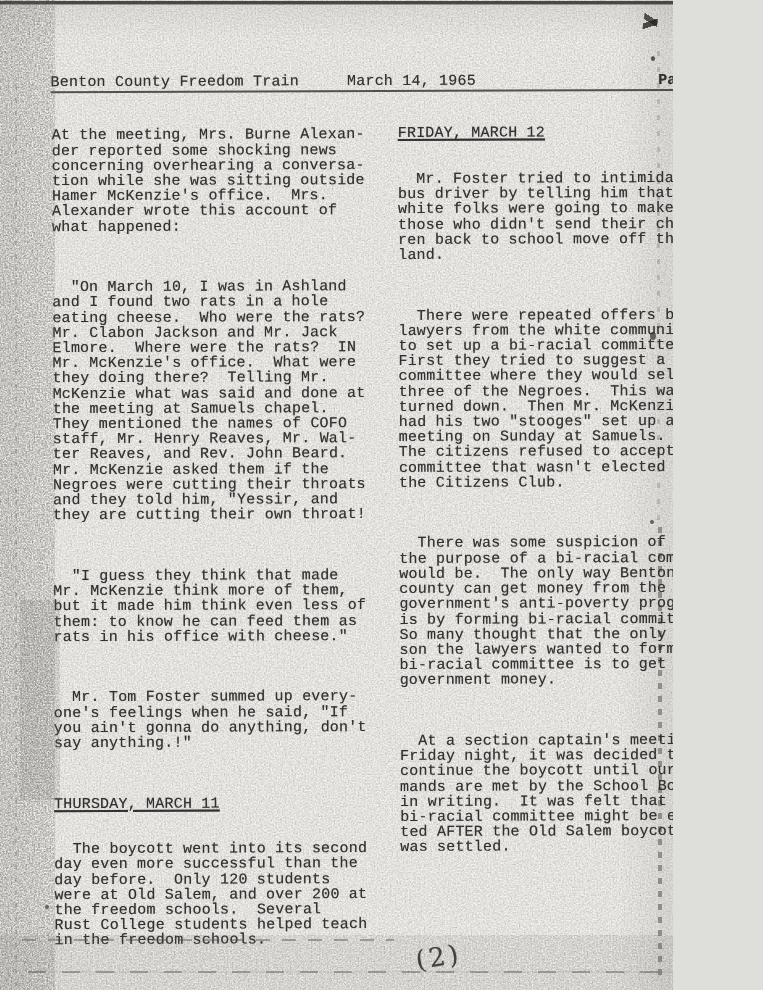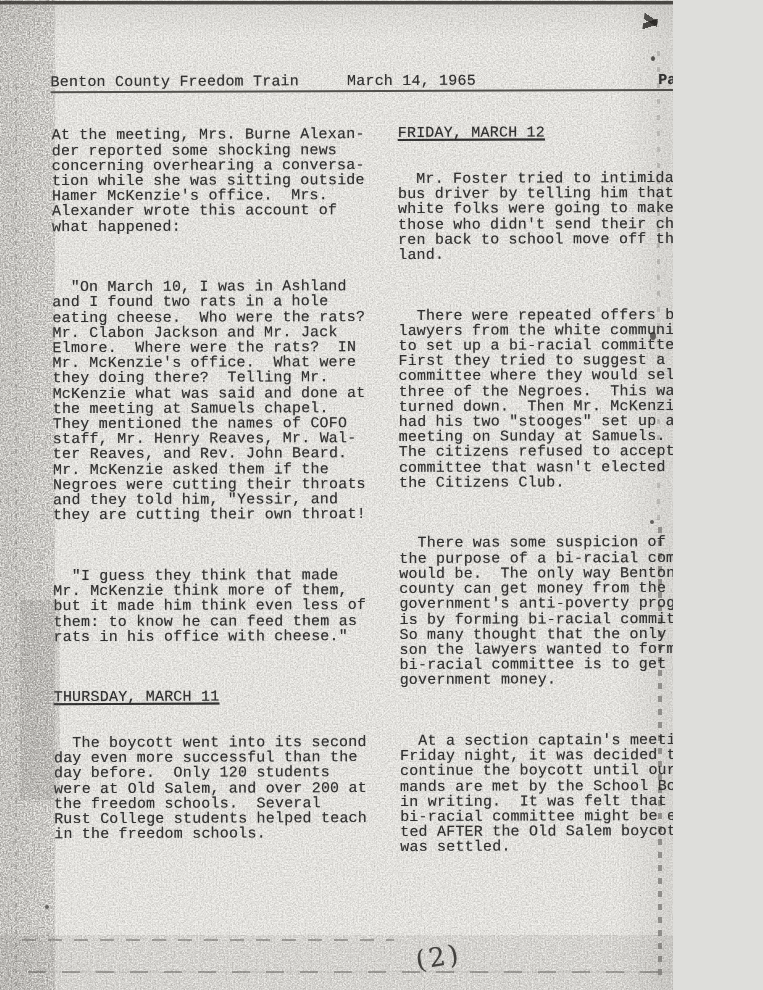--- a/index.html
+++ b/index.html
@@ -128,20 +128,24 @@
 ter Reaves, and Rev. John Beard.
 Mr. McKenzie asked them if the
 Negroes were cutting their throats
 and they told him, "Yessir, and
 they are cutting their own throat!</p>
       <p>  "I guess they think that made
 Mr. McKenzie think more of them,
 but it made him think even less of
 them: to know he can feed them as
 rats in his office with cheese."</p>
+      <p>  Mr. Tom Foster summed up every-
+one's feelings when he said, "If
+you ain't gonna do anything, don't
+say anything.!"</p>
       <div class="sec-heading">THURSDAY, MARCH 11</div>
       <p>  The boycott went into its second
 day even more successful than the
 day before.  Only 120 students
 were at Old Salem, and over 200 at
 the freedom schools.  Several
 Rust College students helped teach
 in the freedom schools.</p>
       
       

